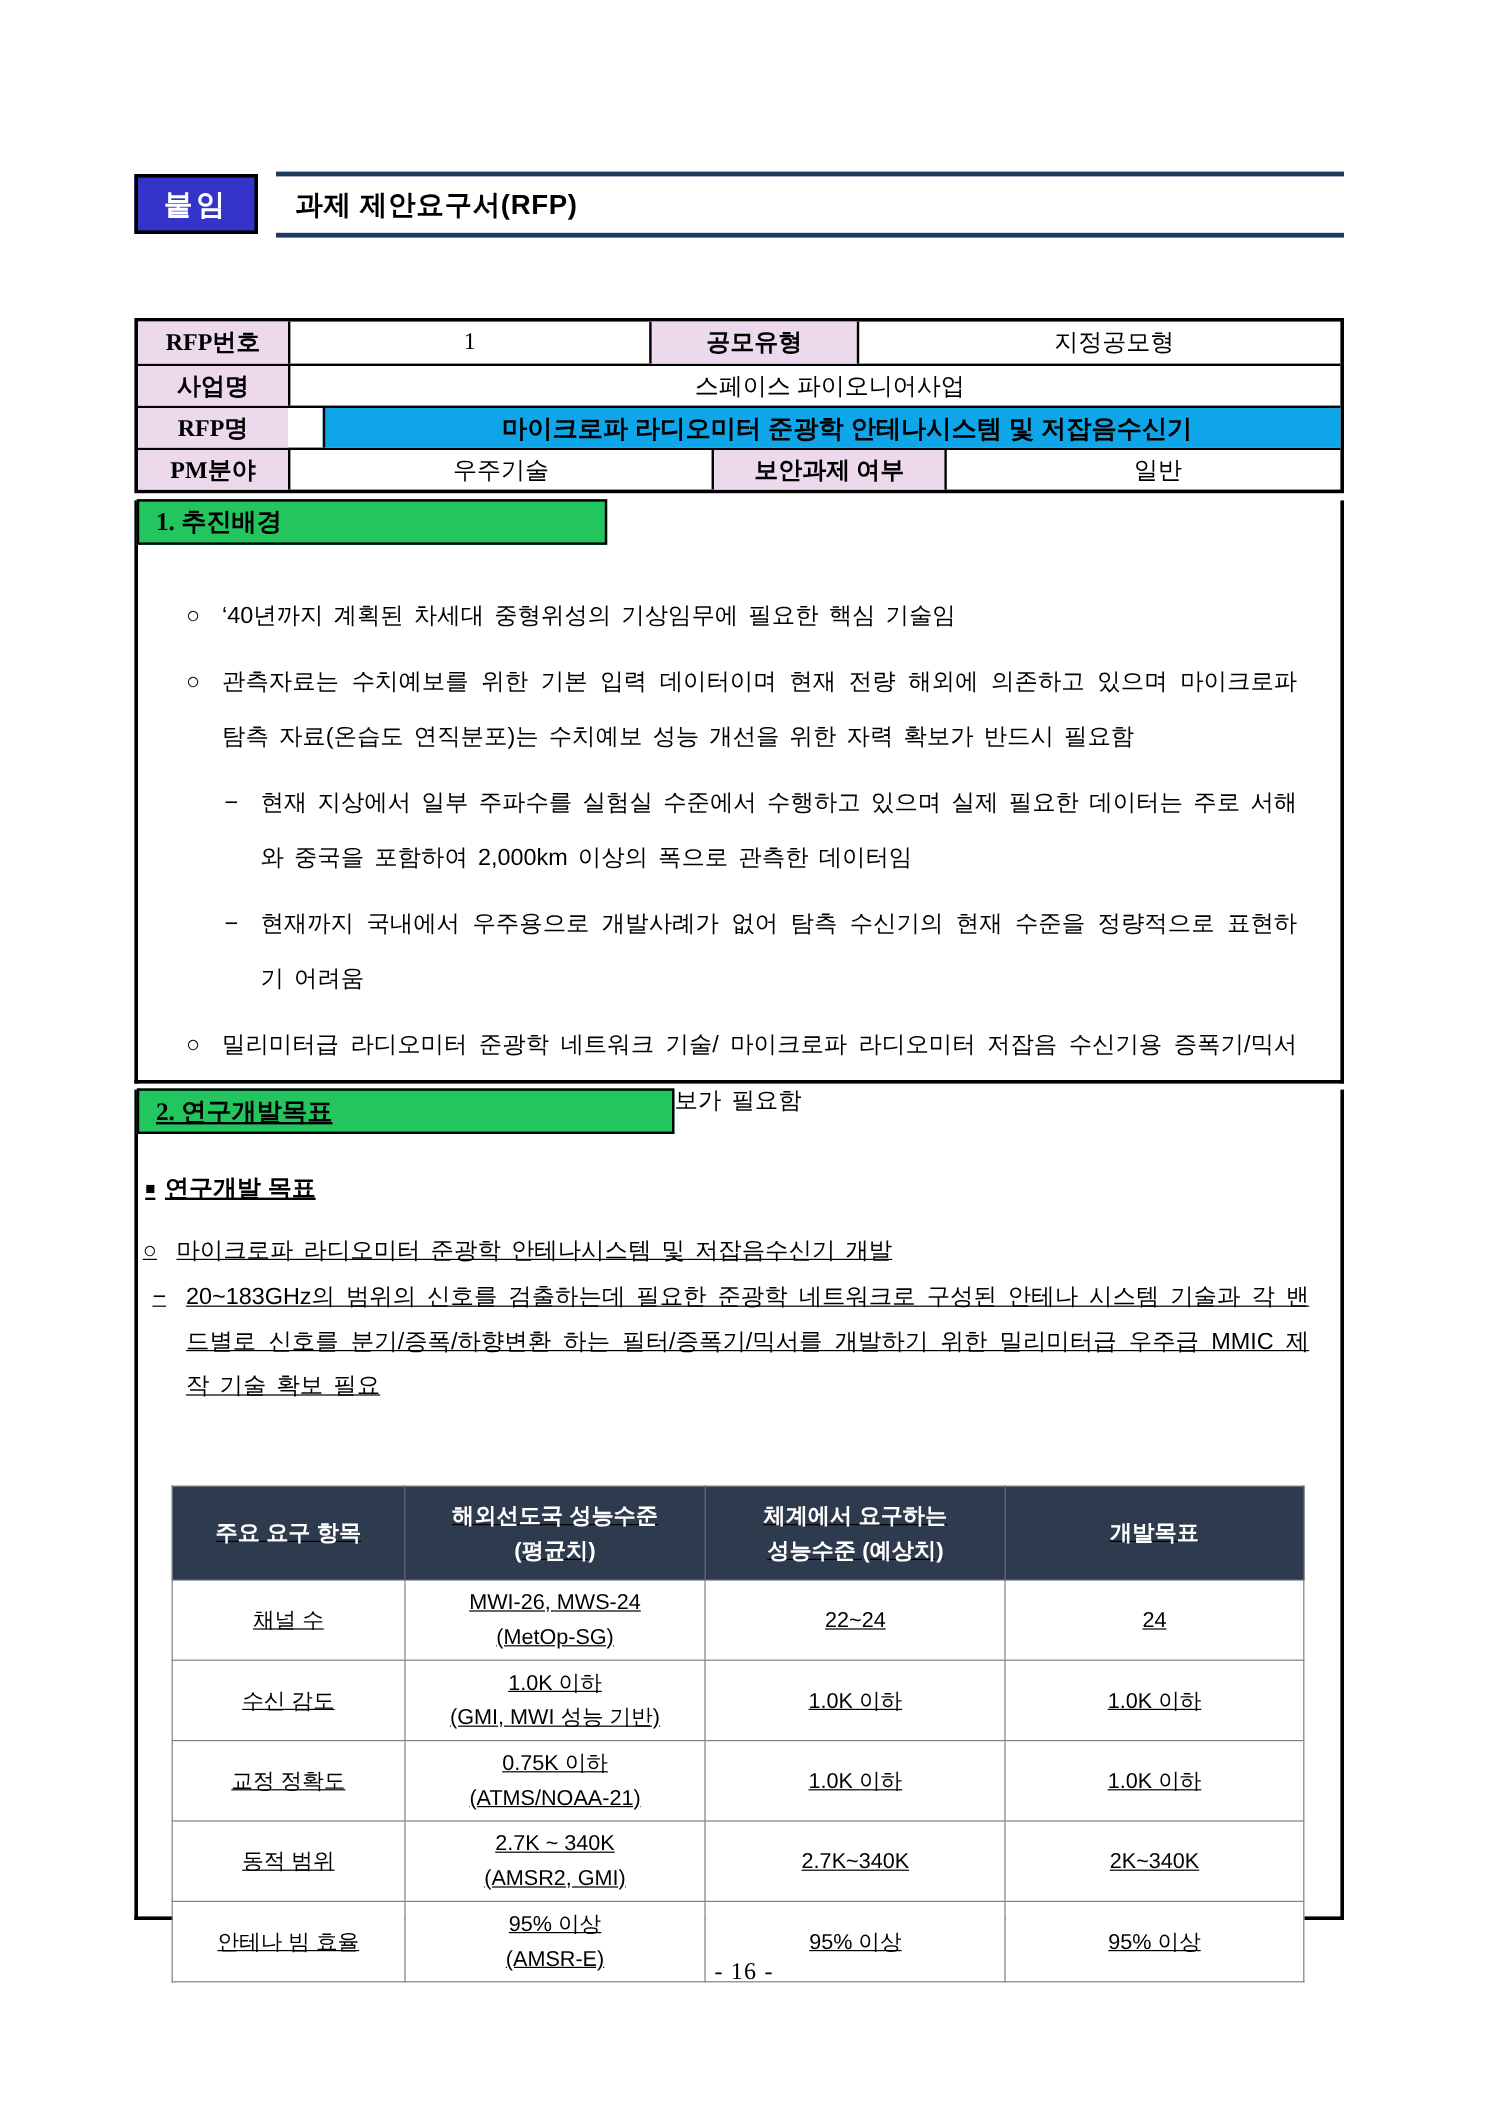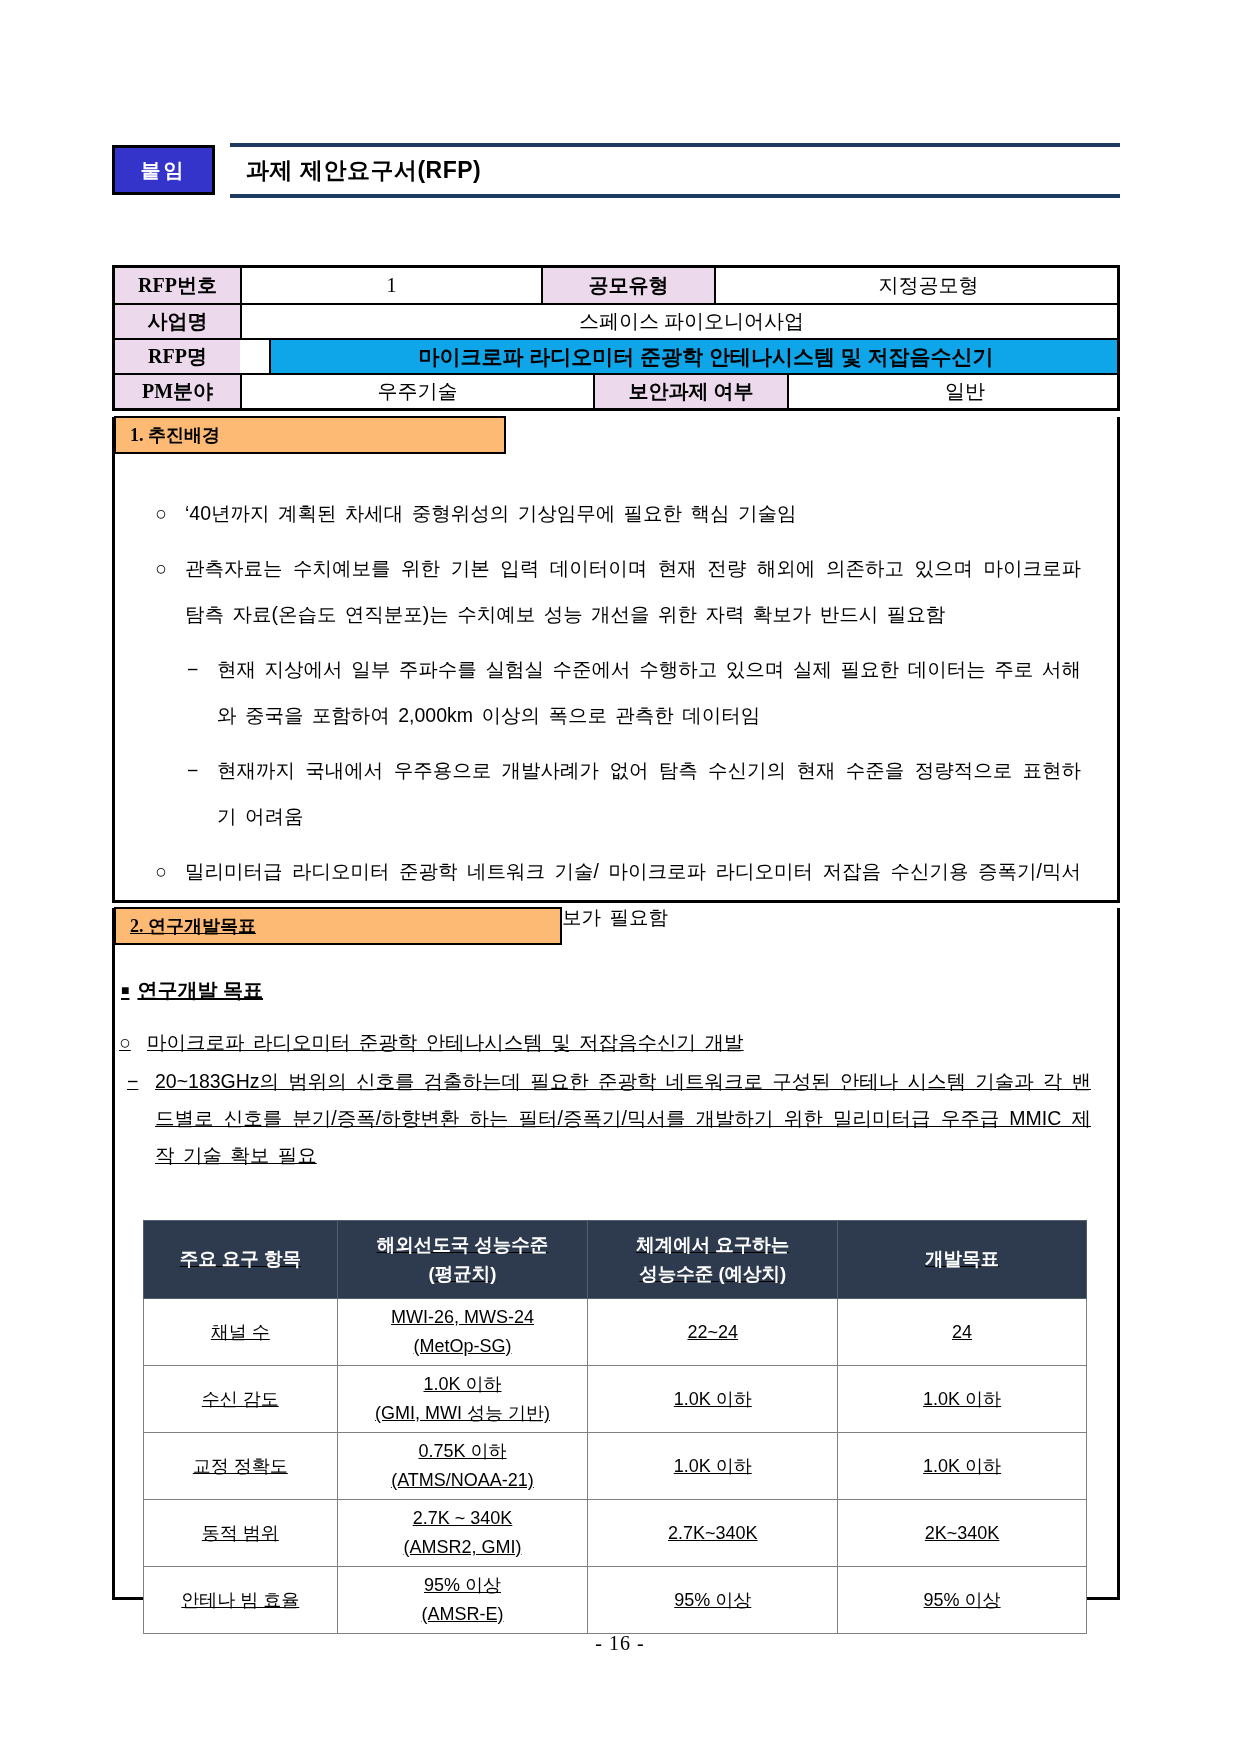--- a/index.html
+++ b/index.html
@@ -7,21 +7,21 @@
   .page {
     position:relative; width:1240px; height:1753px; background:#ffffff;
     font-family:"Liberation Sans","DejaVu Sans",sans-serif; color:#000; overflow:hidden;
   }
   .serif { font-family:"Liberation Serif","DejaVu Serif",serif; }
 
   
   .header { position:absolute; top:143px; left:112px; width:1008px; display:flex; }
   .badge {
     width:103px; height:50px; margin-top:2px; background:#3434cb; border:3px solid #000;
-    color:#fff; font-weight:bold; font-size:20px; letter-spacing:3px;
+    color:#fff; font-weight:bold; font-size:24px; letter-spacing:3px;
     display:flex; align-items:center; justify-content:center; flex:none;
   }
   .titlebar {
     flex:1; margin-left:15px; border-top:4px solid #1e3a5f; border-bottom:4px solid #1e3a5f;
     padding:8px 0 8px 16px; font-size:23px; font-weight:800; letter-spacing:0.5px;
   }
 
   
   .info-table { position:absolute; top:265px; left:112px; width:1008px; border:3px solid #000; }
   .irow { display:flex; border-top:2px solid #000; height:35px; }
@@ -35,42 +35,42 @@
   .r4v1 { width:353px; flex:none; }
   .r4l2 { width:194px; flex:none; }
   .grow { flex:1;padding-left:24px; }
   .rfp-name { background:#0ea5e9; font-weight:bold; font-family:"Liberation Sans",sans-serif; font-size:21px;margin-left:29px; }
 
   
   .box { position:absolute; left:112px; width:1008px; border:3px solid #000; border-top:none; }
   .box1 { top:417px; height:486px; }
   .box2 { top:908px; height:692px;text-decoration:underline; }
   .secbar {
-    background:#fdba74; border:2px solid #000; height:38px; margin:-1px 0 0 -1px;
+    background:#22c55e; border:2px solid #000; height:38px; margin:-1px 0 0 -1px;
     display:flex; align-items:center; padding-left:14px;
-    font-family:"Liberation Serif","DejaVu Serif",serif; font-weight:bold; font-size:18px;
+    font-family:"Liberation Serif","DejaVu Serif",serif; font-weight:bold; font-size:21px;
   }
   .bar1 { width:392px; }
   .bar2 { width:448px; }
 
   .b1-content { padding:36px 36px 0 40px; font-size:19.5px; }
   .bullet { display:flex; align-items:flex-start; margin-bottom:9px; }
   .bullet .mk { width:30px; flex:none; line-height:46px; }
   .bullet .tx { flex:1; line-height:46px; text-align:justify; word-spacing:3px; }
   .lvl2 { margin-left:32px; }
 
   .b2-content { padding:18px 26px 0 4px; font-size:19.5px; }
   .s2-sub { font-weight:bold; font-size:20px; margin:14px 0 20px 2px; }
   .s2-sub .mk { font-size:14px; vertical-align:2px; margin-right:8px; }
   .b2-content .bullet { margin-bottom:2px; }
   .b2-content .bullet .mk { line-height:37px; width:28px; }
   .b2-content .bullet .tx { line-height:37px; }
 
   
-  .req-table { border-collapse:collapse; margin:46px 0 0 24px; width:944px; table-layout:fixed; }
+  .req-table { border-collapse:collapse; margin:64px 0 0 24px; width:944px; table-layout:fixed; }
   .req-table th {
     background:#2e3b4e; color:#fff; font-weight:bold; font-size:18.5px;
     border:1px solid #555e6b; height:78px; text-align:center; white-space:pre-line; line-height:1.55;
   }
   .req-table td {
     border:1px solid #808080; height:67px; text-align:center; font-size:18px;
     white-space:pre-line; line-height:1.6; background:#fff; color:#000;
   }
   .c1 { width:193px; } .c2 { width:250px; } .c3 { width:249px; } .c4 { width:248px; }
 

